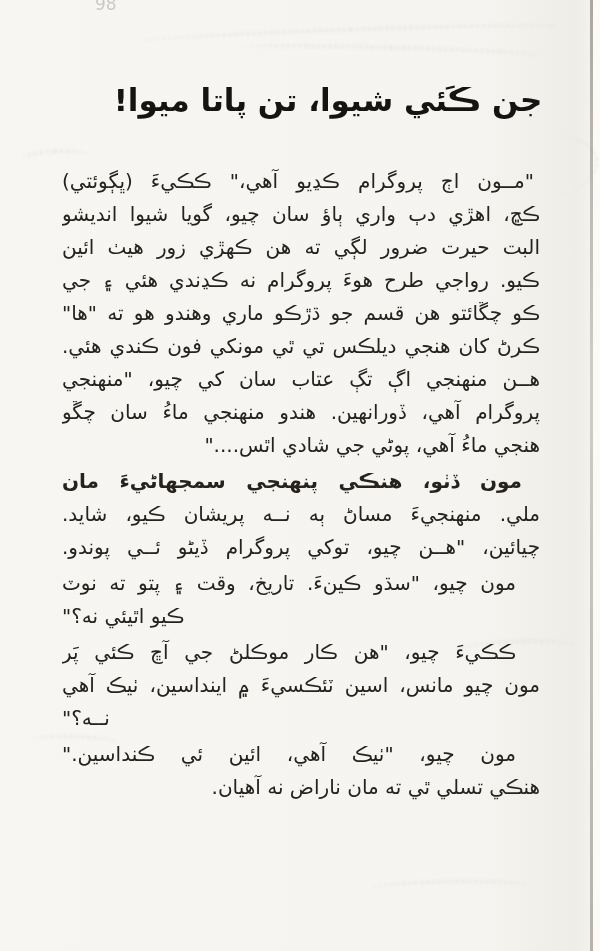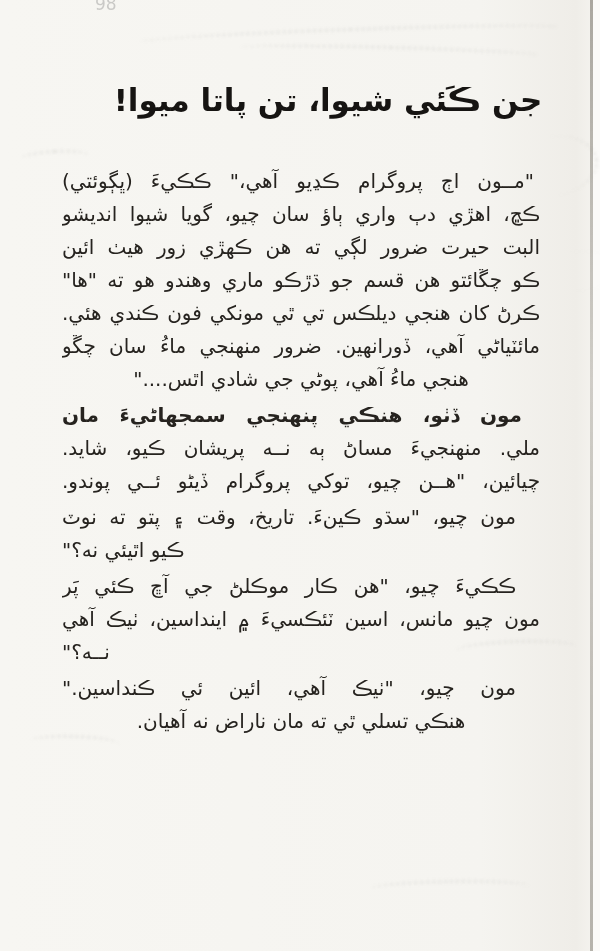--- a/index.html
+++ b/index.html
@@ -49,21 +49,21 @@
     font-size:20px;color:#26231f;
   }
   .para{margin:0 0 3px 0;}
   .line{
     height:33px;line-height:33px;
     white-space:nowrap;
     text-rendering:optimizeLegibility;
   }
   
   .jl{text-align:justify;text-align-last:justify;white-space:normal;overflow:hidden;}
-  .cl{text-align:center;}
+  .cl{}
   .ll{text-align:left;}
   .ind1{padding-right:6px;}
   .ind2{padding-right:18px;font-weight:bold;}
   .ind3{padding-right:24px;}
 </style>
 </head>
 <body>
 
 <div class="scan-page">
 
@@ -82,23 +82,25 @@
   <div class="blob" style="top:880px;right:70px;width:160px;height:12px;transform:rotate(-1deg);"></div>
 
   <div class="heading">جن ڪَئي شيوا، تن پاتا ميوا!</div>
 
   <div class="text-block">
 
     <div class="para">
       <div class="line jl ind1">"مــون اڄ پروگرام ڪڍيو آهي،" ڪڪيءَ (ڀڳوئتي)</div>
       <div class="line jl">ڪڇ، اهڙي دٻ واري ٻاؤ سان چيو، گويا شيوا انديشو</div>
       <div class="line jl">البت حيرت ضرور لڳي ته هن ڪهڙي زور هيٺ ائين</div>
+      <div class="line jl">ڪيو. رواجي طرح هوءَ پروگرام نه ڪڍندي هئي ۽ جي</div>
       <div class="line jl">ڪو چڱائتو هن قسم جو ڌڙڪو ماري وهندو هو ته "ها"</div>
       <div class="line jl">ڪرڻ کان هنجي ديلڪس تي ٿي مونکي فون ڪندي هئي.</div>
-      <div class="line jl">مائٽياڻي آهي، ڏورانهين. ضرور منهنجي ماءُ سان چڱو</div>
+      <div class="line jl">هــن منهنجي اڳ تڳ عتاب سان کي چيو، "منهنجي</div>
+      <div class="line jl">پروگرام آهي، ڏورانهين. هندو منهنجي ماءُ سان چڱو</div>
       <div class="line cl">هنجي ماءُ آهي، پوڻي جي شادي اٿس...."</div>
     </div>
 
     <div class="para">
       <div class="line jl ind2">مون ڏٺو، هنڪي پنهنجي سمجهاڻيءَ مان تسڪين نه</div>
       <div class="line jl">ملي. منهنجيءَ مساڻ ٻه نــه پريشان ڪيو، شايد.</div>
       <div class="line jl">چيائين، "هــن چيو، توکي پروگرام ڏيڻو ئــي پوندو.</div>
     </div>
 
     <div class="para">

